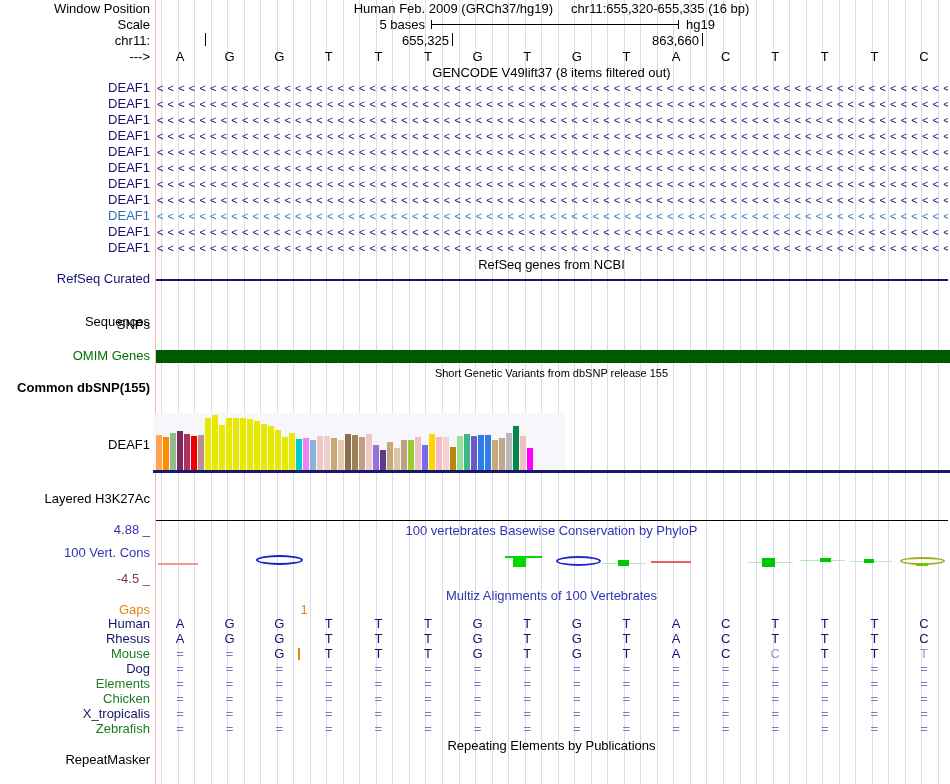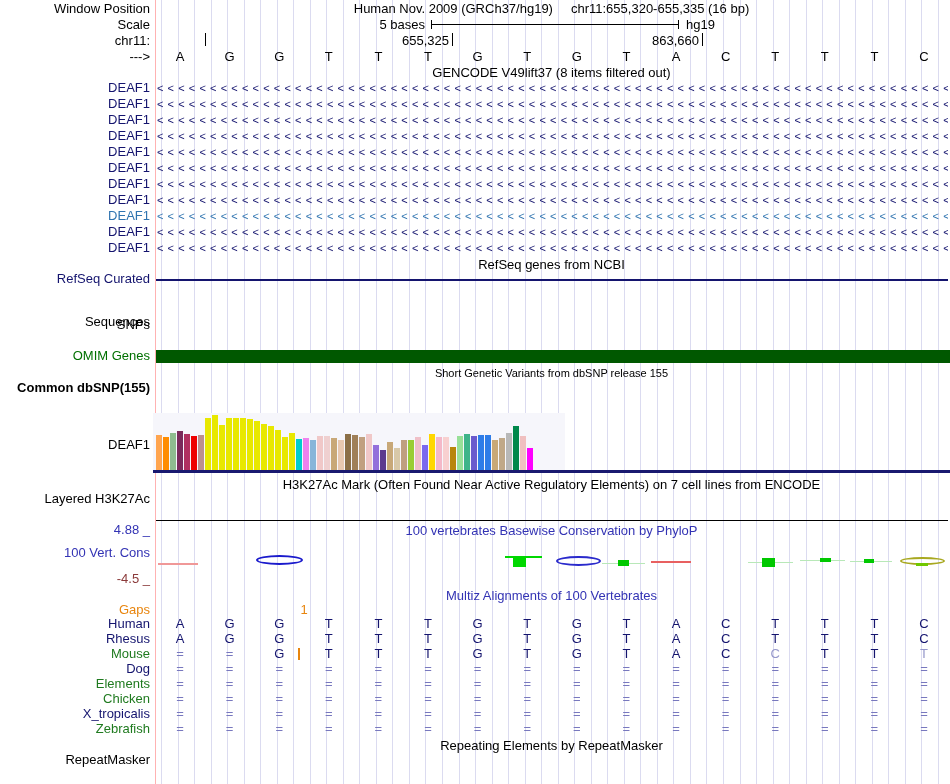--- a/index.html
+++ b/index.html
@@ -25,21 +25,21 @@
 </style>
 </head>
 <body>
 
 <div id="app">
   <div class="grid"></div>
   <div class="pinkline"></div>
 
   <div class="llabel" style="top:2px;">Window Position</div>
   <div class="hdr">
-    <span>Human Nov. 2009 (GRCh37/hg19)</span>
+    <span>Human Feb. 2009 (GRCh37/hg19)</span>
     <span>chr11:655,320-655,335 (16 bp)</span>
   </div>
 
   <div class="llabel" style="top:18px;">Scale</div>
   <div style="position:absolute;left:330px;top:18px;width:95px;text-align:right;z-index:3;line-height:14px;">5 bases</div>
   <div class="hline" style="left:431px;top:24px;width:248px;height:1px;background:#000;"></div>
   <div class="tick" style="left:431px;top:20px;height:9px;"></div>
   <div class="tick" style="left:678px;top:20px;height:9px;"></div>
   <div style="position:absolute;left:686px;top:18px;z-index:3;line-height:14px;">hg19</div>
 
@@ -164,21 +164,20 @@
       <div class="bar" style="left: 329px; height: 35px; background: rgb(46, 124, 232);"></div>
       <div class="bar" style="left: 336px; height: 30px; background: rgb(200, 168, 120);"></div>
       <div class="bar" style="left: 343px; height: 32px; background: rgb(192, 168, 136);"></div>
       <div class="bar" style="left: 350px; height: 37px; background: rgb(184, 184, 184);"></div>
       <div class="bar" style="left: 357px; height: 44px; background: rgb(0, 136, 75);"></div>
       <div class="bar" style="left: 364px; height: 34px; background: rgb(240, 192, 192);"></div>
       <div class="bar" style="left: 371px; height: 22px; background: rgb(255, 0, 255);"></div>
     </div>
   <div class="hline" style="left:153px;top:470px;width:797px;height:3px;background:#191970;"></div>
 
-  <div class="title" style="top:478px;">H3K27Ac Mark (Often Found Near Active Regulatory Elements) on 7 cell lines from ENCODE</div>
   <div class="llabel" style="top:492px;">Layered H3K27Ac</div>
   <div class="hline" style="left:156px;top:520px;width:792px;height:1px;background:#000;"></div>
 
   <div class="llabel blue" style="top:523px;">4.88 _</div>
   <div class="title blue" style="top:524px;">100 vertebrates Basewise Conservation by PhyloP</div>
   <div class="llabel blue" style="top:546px;">100 Vert. Cons</div>
   <div class="llabel dred" style="top:572px;">-4.5 _</div>
   <div id="consmarks">
       <div class="mark" style="left: 158px; top: 563px; width: 40px; height: 2px; background: rgb(240, 152, 152);"></div>
       <div class="mark" style="left: 256px; top: 555px; width: 47px; height: 10px; border: 2.5px solid rgb(26, 26, 204); border-radius: 50%; box-sizing: border-box;"></div>
@@ -350,15 +349,15 @@
         <div class="seqcell aln-eq" style="left: 601.4px; top: 0px;">=</div>
         <div class="seqcell aln-eq" style="left: 651px; top: 0px;">=</div>
         <div class="seqcell aln-eq" style="left: 700.6px; top: 0px;">=</div>
         <div class="seqcell aln-eq" style="left: 750.2px; top: 0px;">=</div>
         <div class="seqcell aln-eq" style="left: 799.8px; top: 0px;">=</div>
         <div class="seqcell aln-eq" style="left: 849.4px; top: 0px;">=</div>
         <div class="seqcell aln-eq" style="left: 899px; top: 0px;">=</div>
       </div>
     </div>
 
-  <div class="title" style="top:739px;">Repeating Elements by RepeatMasker</div>
+  <div class="title" style="top:739px;">Repeating Elements by Publications</div>
   <div class="llabel" style="top:753px;">RepeatMasker</div>
 </div>
 
 </body></html>

